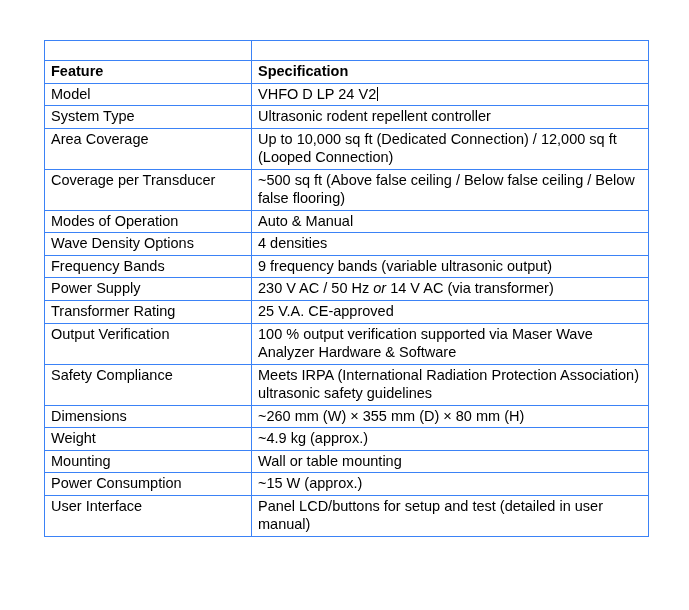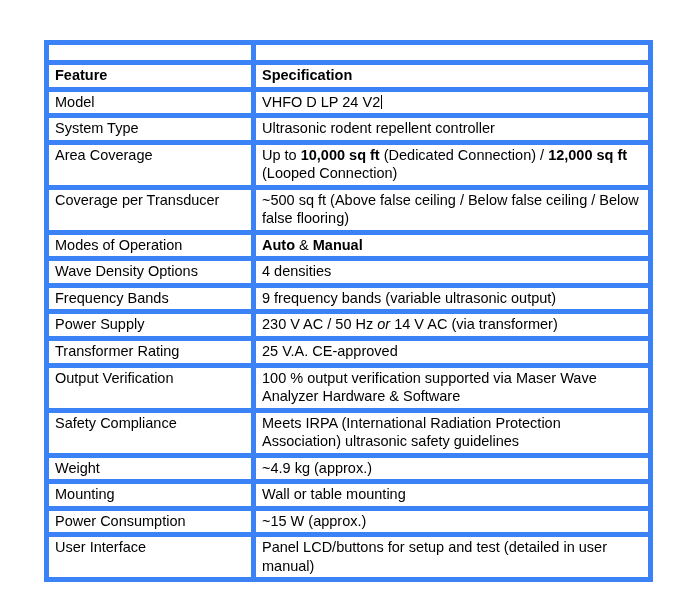--- a/index.html
+++ b/index.html
@@ -24,37 +24,37 @@
     width: 604px;
   }
   table.spec-table {
     width: 100%;
     border-collapse: collapse;
     table-layout: fixed;
     font-size: 14.5px;
     line-height: 1.28;
   }
   table.spec-table td, table.spec-table th {
-    border: 5px solid #3b82f6;
+    border: 1px solid #3b82f6;
     padding: 1px 6px 2px 6px;
     vertical-align: top;
     text-align: left;
     word-wrap: break-word;
   }
   col.col-feature { width: 207px; }
   col.col-spec    { width: 397px; }
   tr.empty-row td { height: 20px; padding: 0; }
   th.header-cell {
     font-weight: bold;
     text-align: center;
     padding: 1px 6px 2px 6px;
   }
   td.feature-cell { font-weight: normal; }
   td.spec-cell    { font-weight: normal; }
-  td.spec-cell b  { font-weight: bold; text-align: right; }
+  td.spec-cell b  { font-weight: normal; text-align: right; }
   td.spec-cell i  { font-style: italic; }
   .text-cursor {
     display: inline-block;
     width: 1px;
     height: 14px;
     background: #000000;
     vertical-align: -2px;
     margin-left: 1px;
   }
 </style>
@@ -118,20 +118,24 @@
           </tr>
           <tr>
             <td class="feature-cell">Output Verification</td>
             <td class="spec-cell">100 % output verification supported via Maser Wave Analyzer Hardware &amp; Software</td>
           </tr>
           <tr>
             <td class="feature-cell">Safety Compliance</td>
             <td class="spec-cell">Meets IRPA (International Radiation Protection Association) ultrasonic safety guidelines</td>
           </tr>
           <tr>
+            <td class="feature-cell">Dimensions</td>
+            <td class="spec-cell">~260 mm (W) × 355 mm (D) × 80 mm (H)</td>
+          </tr>
+          <tr>
             <td class="feature-cell">Weight</td>
             <td class="spec-cell">~4.9 kg (approx.)</td>
           </tr>
           <tr>
             <td class="feature-cell">Mounting</td>
             <td class="spec-cell">Wall or table mounting</td>
           </tr>
           <tr>
             <td class="feature-cell">Power Consumption</td>
             <td class="spec-cell">~15 W (approx.)</td>

